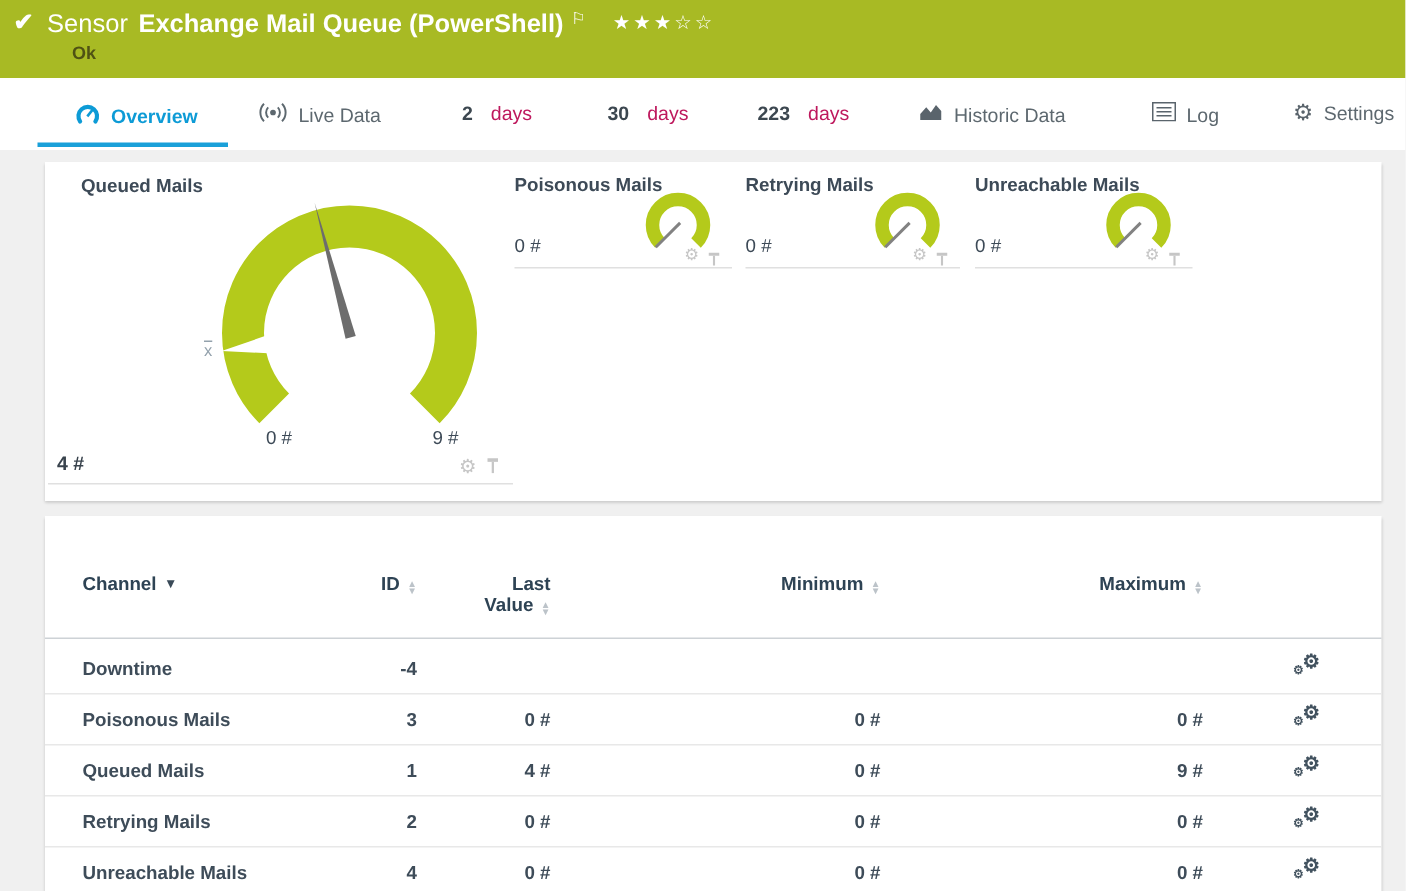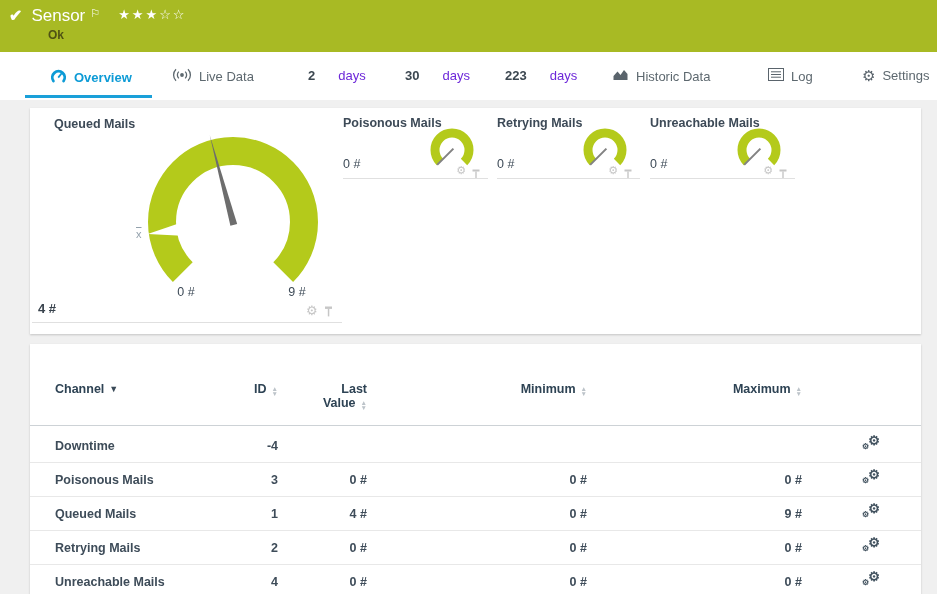--- a/index.html
+++ b/index.html
@@ -15,21 +15,21 @@
   .flag{font-size:11px;line-height:14px;margin:1px 0 0 5px;}
   .stars{font-size:13px;letter-spacing:2px;margin:2px 0 0 18px;white-space:nowrap;}
   .status-text{position:absolute;left:48px;top:28px;font-size:12px;font-weight:bold;color:#4f5214;}
 
   
   .tabs{position:absolute;left:0;top:52px;right:0;height:48px;background:#fff;padding-left:31px;}
   .tab{position:absolute;top:16px;display:flex;align-items:center;gap:7px;font-size:13px;color:#5d686f;cursor:pointer;}
   .tab .tlabel{white-space:nowrap;}
   .tab.active{color:#0d9bd6;font-weight:bold;}
   .tab .tnum{font-weight:bold;color:#3c4750;}
-  .tab .tdays{color:#6d28d9;margin-left:16px;}
+  .tab .tdays{color:#be185d;margin-left:5px;}
   .active-underline{position:absolute;left:25px;top:43px;width:127px;height:3px;background:#1aa0d9;}
   .gear-glyph{font-size:15px;line-height:15px;color:#5a646c;}
 
   
   .panel{position:absolute;left:30px;right:16px;background:#fff;box-shadow:0 1px 2px rgba(0,0,0,.18);}
   .panel-gauges{top:108px;height:226px;}
   .panel-table{top:344px;height:292px;}
 
   
   .gauge-title{position:absolute;font-size:12.5px;font-weight:bold;color:#3d4a57;}
@@ -74,20 +74,21 @@
 </style>
 </head>
 <body>
 
 <div class="screen">
 
   <header class="topbar">
     <div class="topbar-row">
       <span class="check">✔</span>
       <span class="kind">Sensor</span>
+      <span class="sensor-title">Exchange Mail Queue (PowerShell)</span>
       <span class="flag">⚐</span>
       <span class="stars"><span>★★★</span><span>☆☆</span></span>
     </div>
     <div class="status-text">Ok</div>
   </header>
 
   <nav class="tabs">
     <div class="tab active" style="left:50px">
       <span><svg width="17" height="16" viewBox="0 0 17 16">
             <path d="M3.4 13 A6.2 6.2 0 1 1 13.6 13" fill="none" stroke="#0d9bd6" stroke-width="2.8" stroke-linecap="round"></path>

